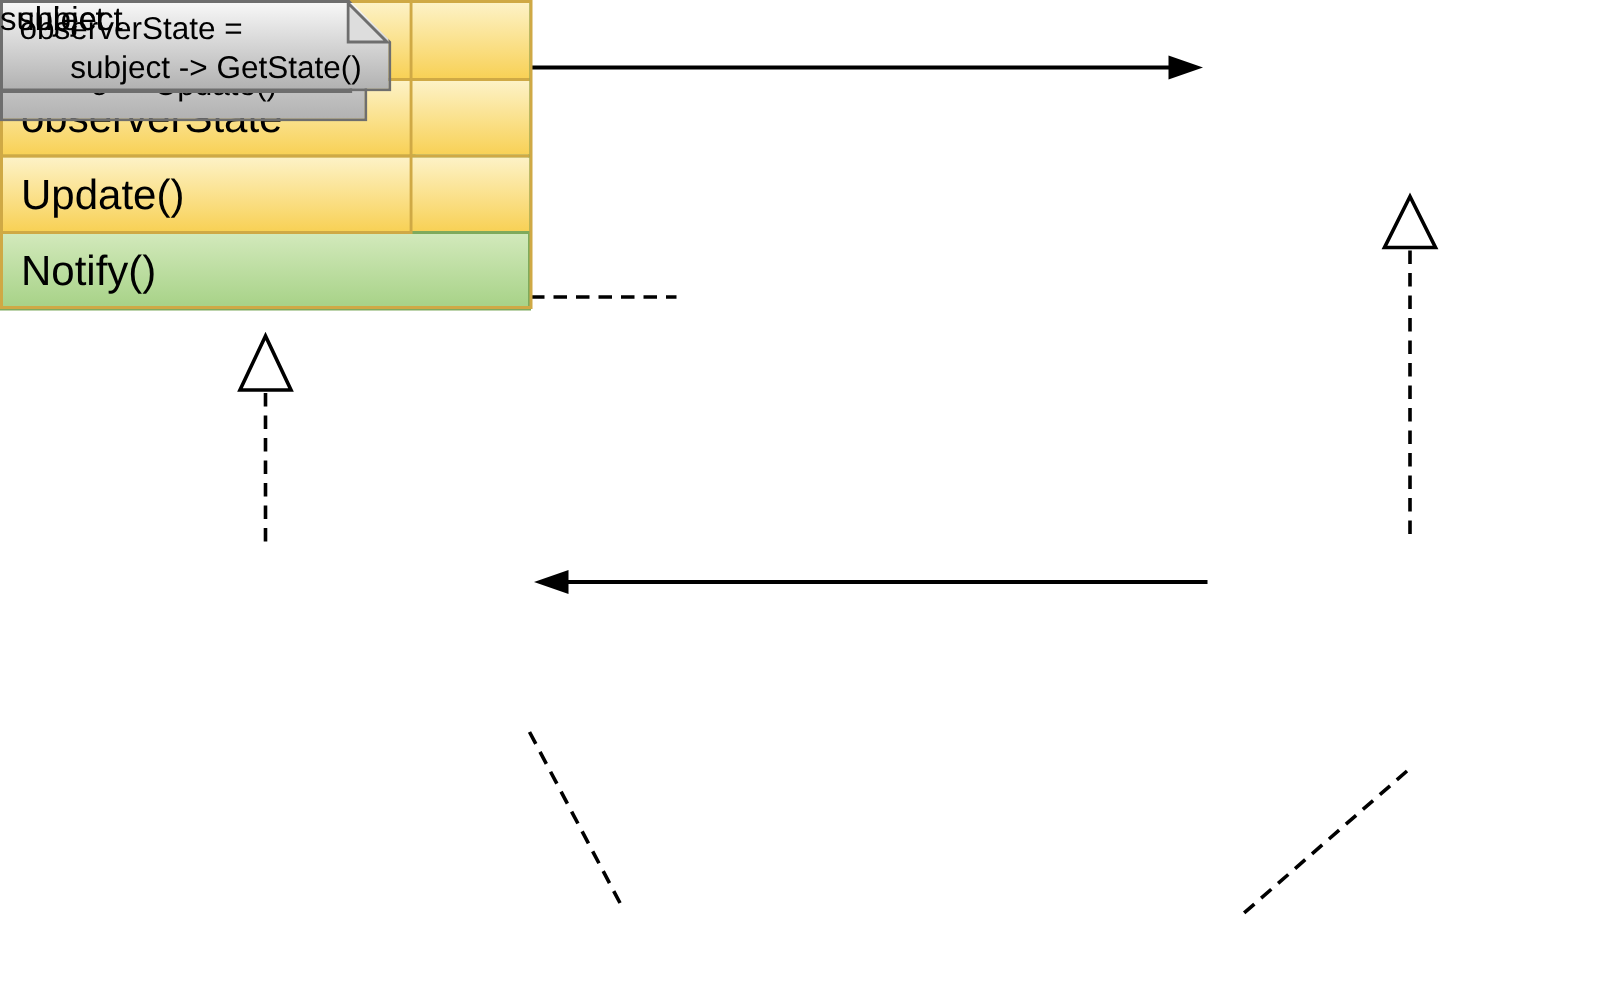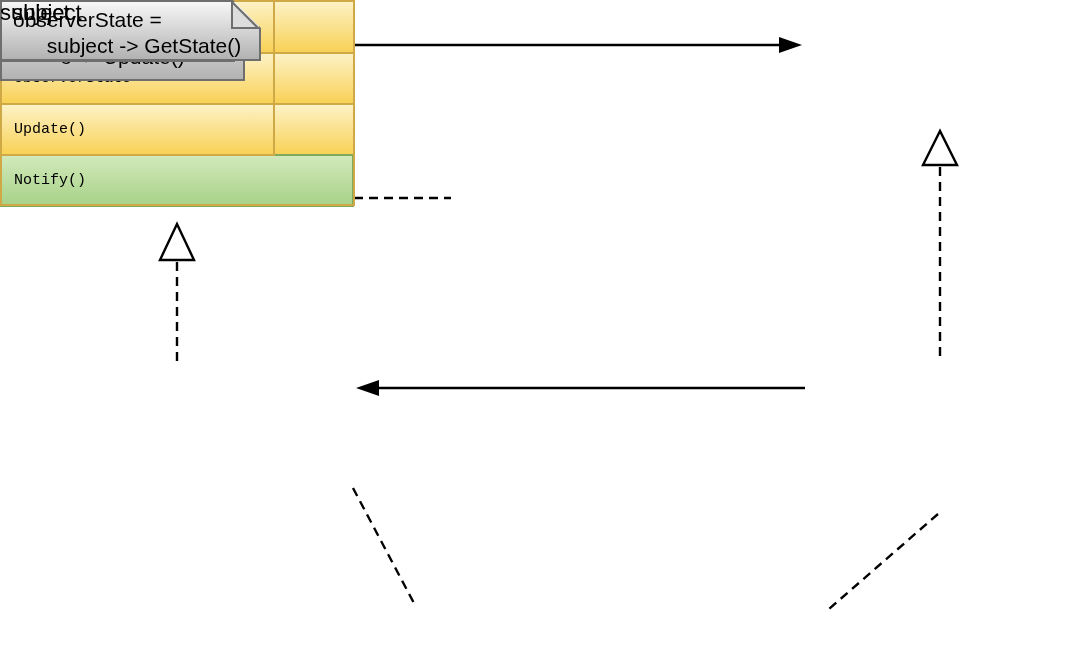--- a/index.html
+++ b/index.html
@@ -12,21 +12,21 @@
   svg.connectors { position:absolute; left:0; top:0; z-index:1; }
 
   
   .uml { position:absolute; z-index:2; border:2px solid; overflow:hidden; }
   .uml .title {
     height:50px; display:flex; align-items:center; justify-content:center;
     font-weight:bold; font-size:21px; letter-spacing:.2px;
   }
   .uml .row {
     height:51px; display:flex; align-items:center;
-    padding-left:12px; font-size:15px; border-top:2px solid;font-family:Liberation Mono, monospace;
+    padding-left:12px; font-size:28px; border-top:2px solid;
   }
   .uml.green { border-color:#7faa5c; }
   .uml.green .title, .uml.green .row { background:linear-gradient(#d2e9bb, #a7d287); border-color:#7faa5c; }
   .uml.yellow { border-color:#cfa945; }
   .uml.yellow .title, .uml.yellow .row { background:linear-gradient(#fdf2c6, #f8d156); border-color:#cfa945; }
 
   #box-subject          { left:0;   top:21;  width:354px; height:207px; }
   #box-observer         { left:803; top:17;  width:277px; height:104px; }
   #box-concrete-subject { left:0;   top:362; width:355px; height:206px; }
   #box-concrete-observer{ left:805; top:361; width:275px; height:156px; }

